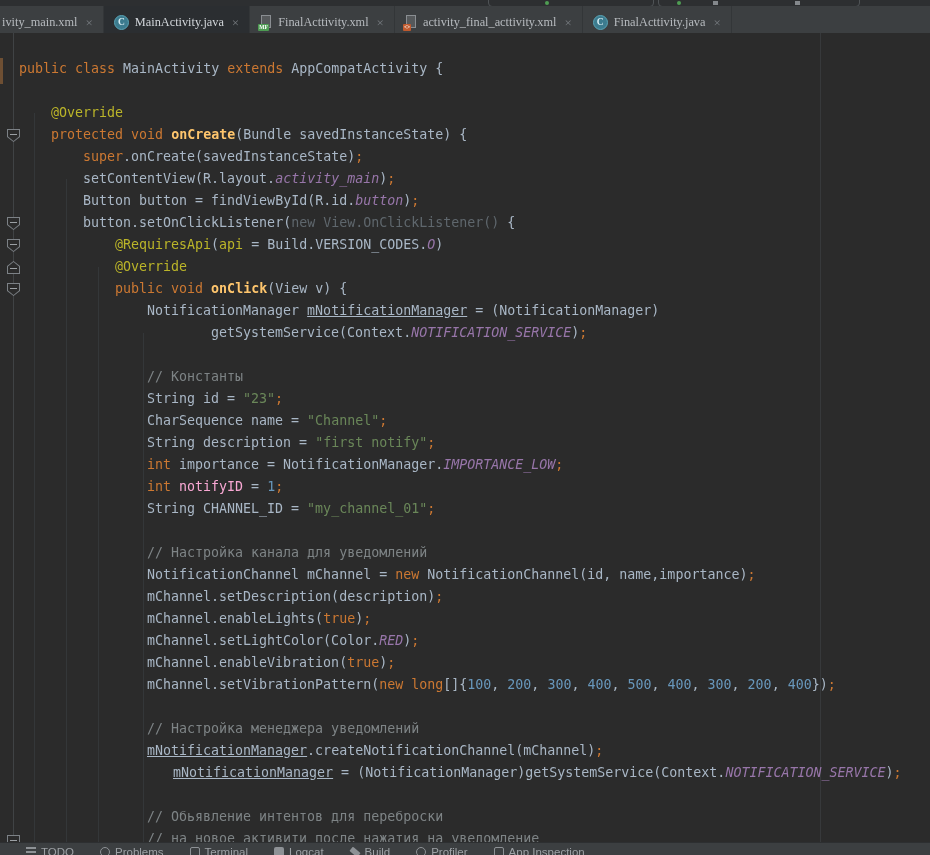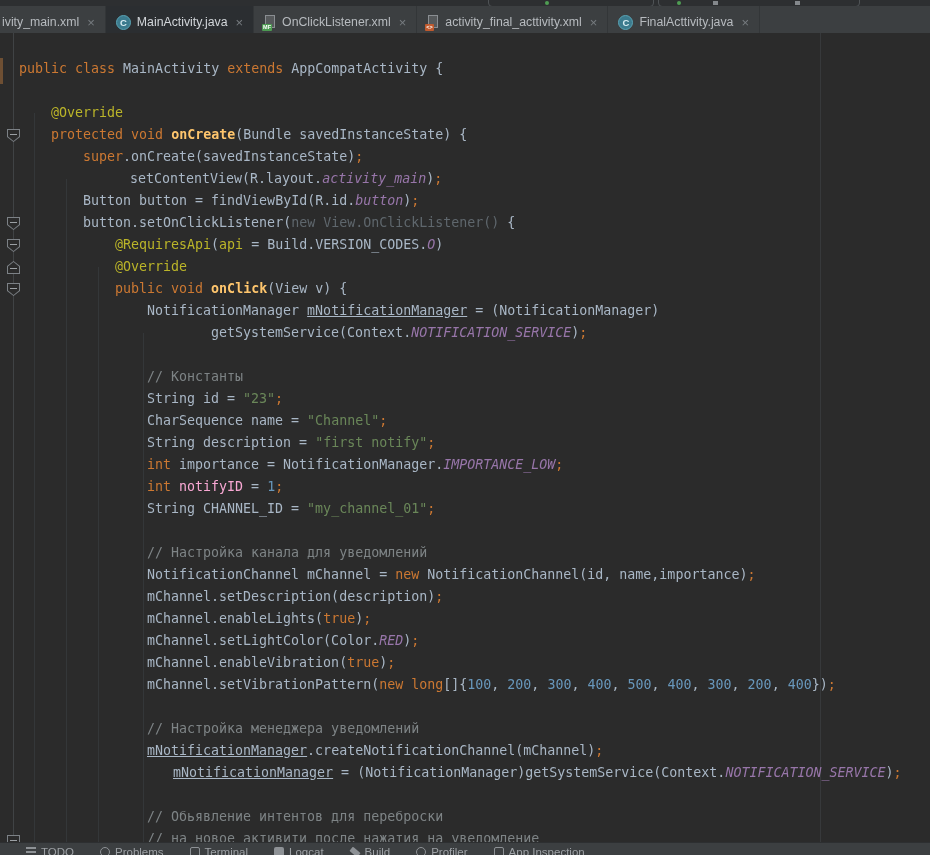--- a/index.html
+++ b/index.html
@@ -10,21 +10,21 @@
   #top-sliver{position:absolute;left:0;top:0;width:930px;height:6px;
               background:#2d2f31;overflow:hidden;border-bottom:1px solid #26282a;}
   .pill{position:absolute;top:-7px;height:12px;border:1px solid #4f5356;border-radius:4px;}
   .dot{position:absolute;top:1px;width:4px;height:4px;border-radius:50%;}
   .sq{position:absolute;top:1px;width:5px;height:4px;background:#84888c;}
 
   
   #tab-bar{position:absolute;left:0;top:6px;width:930px;height:27px;background:#3c3f41;
            display:flex;align-items:stretch;}
   .tab{position:relative;display:flex;align-items:center;padding:16px 10px;
-       border-right:1px solid #333638;color:#b7bbbf;font-size:12.3px;cursor:default;}
+       border-right:1px solid #333638;color:#b7bbbf;font-size:12.3px;cursor:default;font-family:Liberation Serif, serif;}
   .tab.sel{background:#2b2e31;color:#d2d6da;}
   .tab.sel::after{content:"";position:absolute;left:0;right:0;bottom:0;height:3px;background:#4a88c7;}
   .tab.first{padding-left:2px;}
   .tab-label{white-space:nowrap;}
   .tab-close{margin-left:8px;color:#777c80;font-size:13px;line-height:1;}
   .ticon{position:relative;width:15px;height:15px;margin-right:6px;flex:none;}
   .ticon.class{border-radius:50%;background:#3c7b8e;border:1px solid #59a3b4;box-sizing:border-box;
                color:#d7edf3;font-size:9.5px;font-weight:bold;text-align:center;line-height:13px;}
   .ticon.file{width:12px;height:15px;}
   .ticon.file .page{position:absolute;left:1px;top:0;width:10px;height:13px;background:#56595b;
@@ -93,21 +93,21 @@
       <div class="tab sel">
         <div class="ticon class">C</div>
         <div class="tab-label">MainActivity.java</div>
         <div class="tab-close">×</div>
       </div>
       <div class="tab">
         <div class="ticon file">
           <div class="page"></div>
           <div class="badge mf">MF</div>
         </div>
-        <div class="tab-label">OnClickListener.xml</div>
+        <div class="tab-label">FinalActtivity.xml</div>
         <div class="tab-close">×</div>
       </div>
       <div class="tab">
         <div class="ticon file">
           <div class="page"></div>
           <div class="badge xml">&lt;&gt;</div>
         </div>
         <div class="tab-label">activity_final_acttivity.xml</div>
         <div class="tab-close">×</div>
       </div>
@@ -124,21 +124,21 @@
     <div id="margin-guide"></div>
     <div class="iguide" style="left: 34px; top: 80px; height: 729px;"></div>
       <div class="iguide" style="left: 66px; top: 146px; height: 663px;"></div>
       <div class="iguide" style="left: 98px; top: 234px; height: 575px;"></div>
       <div class="iguide" style="left: 143px; top: 300px; height: 509px;"></div>
       <div id="code">
         <div class="code-line" style="top: 25px; left: 19px;"><span class="tk-kw">public</span><span class="tk-d"> </span><span class="tk-kw">class</span><span class="tk-d"> MainActivity </span><span class="tk-kw">extends</span><span class="tk-d"> AppCompatActivity {</span></div>
         <div class="code-line" style="top: 69px; left: 51px;"><span class="tk-ann">@Override</span></div>
         <div class="code-line" style="top: 91px; left: 51px;"><span class="tk-kw">protected</span><span class="tk-d"> </span><span class="tk-kw">void</span><span class="tk-d"> </span><span class="tk-mth">onCreate</span><span class="tk-d">(Bundle savedInstanceState) {</span></div>
         <div class="code-line" style="top: 113px; left: 83px;"><span class="tk-kw">super</span><span class="tk-d">.onCreate(savedInstanceState)</span><span class="tk-semi">;</span></div>
-        <div class="code-line" style="top: 135px; left: 83px; margin-left: 47px;"><span class="tk-d">setContentView(R.layout.</span><span class="tk-fld">activity_main</span><span class="tk-d">)</span><span class="tk-semi">;</span></div>
+        <div class="code-line" style="top: 135px; left: 83px;"><span class="tk-d">setContentView(R.layout.</span><span class="tk-fld">activity_main</span><span class="tk-d">)</span><span class="tk-semi">;</span></div>
         <div class="code-line" style="top: 157px; left: 83px;"><span class="tk-d">Button button = findViewById(R.id.</span><span class="tk-fld">button</span><span class="tk-d">)</span><span class="tk-semi">;</span></div>
         <div class="code-line" style="top: 179px; left: 83px;"><span class="tk-d">button.setOnClickListener(</span><span class="tk-dim">new View.OnClickListener() </span><span class="tk-d">{</span></div>
         <div class="code-line" style="top: 201px; left: 115px;"><span class="tk-ann">@RequiresApi</span><span class="tk-d">(</span><span class="tk-ann">api</span><span class="tk-d"> = Build.VERSION_CODES.</span><span class="tk-fld">O</span><span class="tk-d">)</span></div>
         <div class="code-line" style="top: 223px; left: 115px;"><span class="tk-ann">@Override</span></div>
         <div class="code-line" style="top: 245px; left: 115px;"><span class="tk-kw">public</span><span class="tk-d"> </span><span class="tk-kw">void</span><span class="tk-d"> </span><span class="tk-mth">onClick</span><span class="tk-d">(View v) {</span></div>
         <div class="code-line" style="top: 267px; left: 147px; text-align: center;"><span class="tk-d">NotificationManager </span><span class="tk-und">mNotificationManager</span><span class="tk-d"> = (NotificationManager)</span></div>
         <div class="code-line" style="top: 289px; left: 211px;"><span class="tk-d">getSystemService(Context.</span><span class="tk-fld">NOTIFICATION_SERVICE</span><span class="tk-d">)</span><span class="tk-semi">;</span></div>
         <div class="code-line" style="top: 333px; left: 147px;"><span class="tk-cmt">// Константы</span></div>
         <div class="code-line" style="top: 355px; left: 147px;"><span class="tk-d">String id = </span><span class="tk-str">"23"</span><span class="tk-semi">;</span></div>
         <div class="code-line" style="top: 377px; left: 147px;"><span class="tk-d">CharSequence name = </span><span class="tk-str">"Channel"</span><span class="tk-semi">;</span></div>

